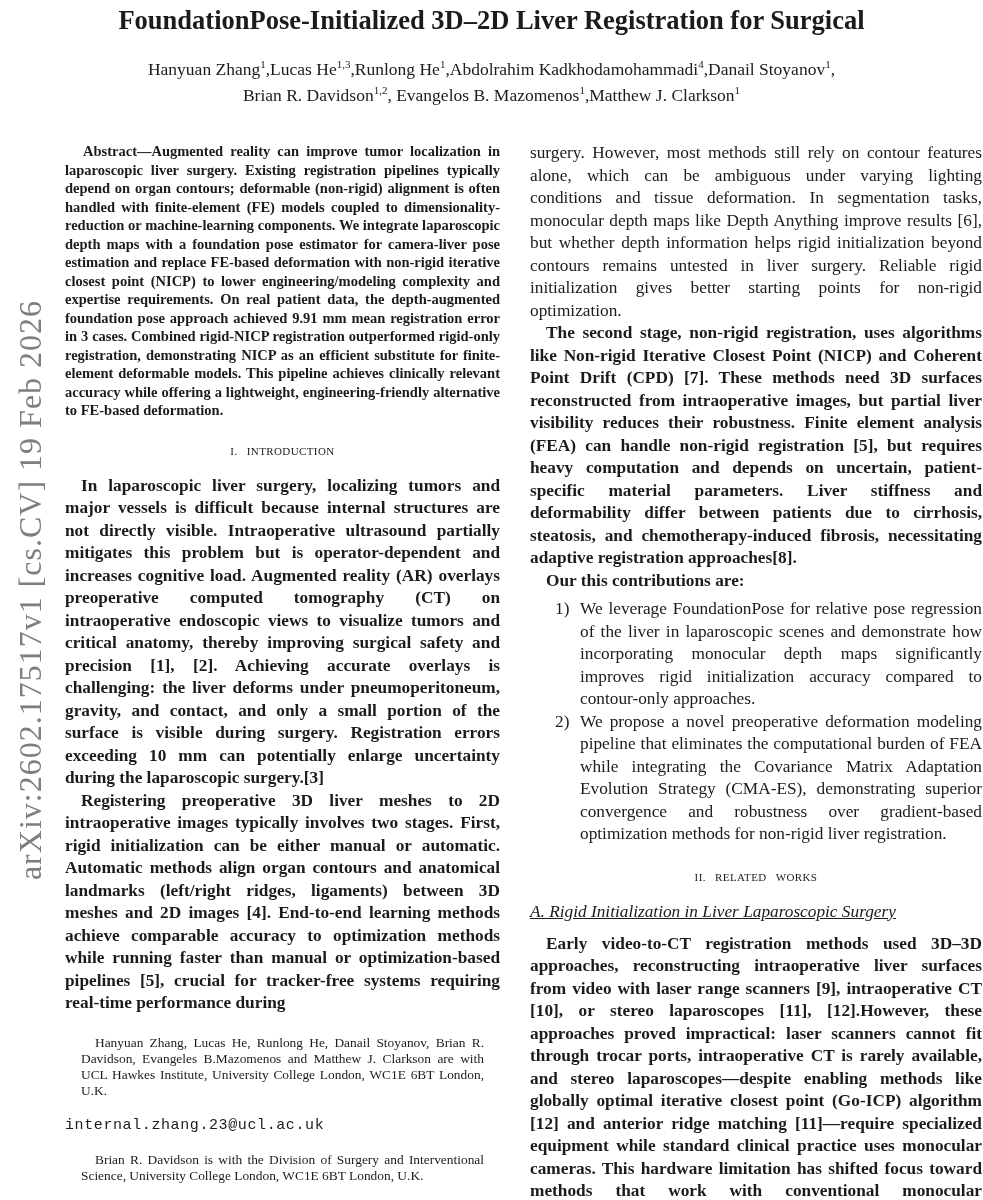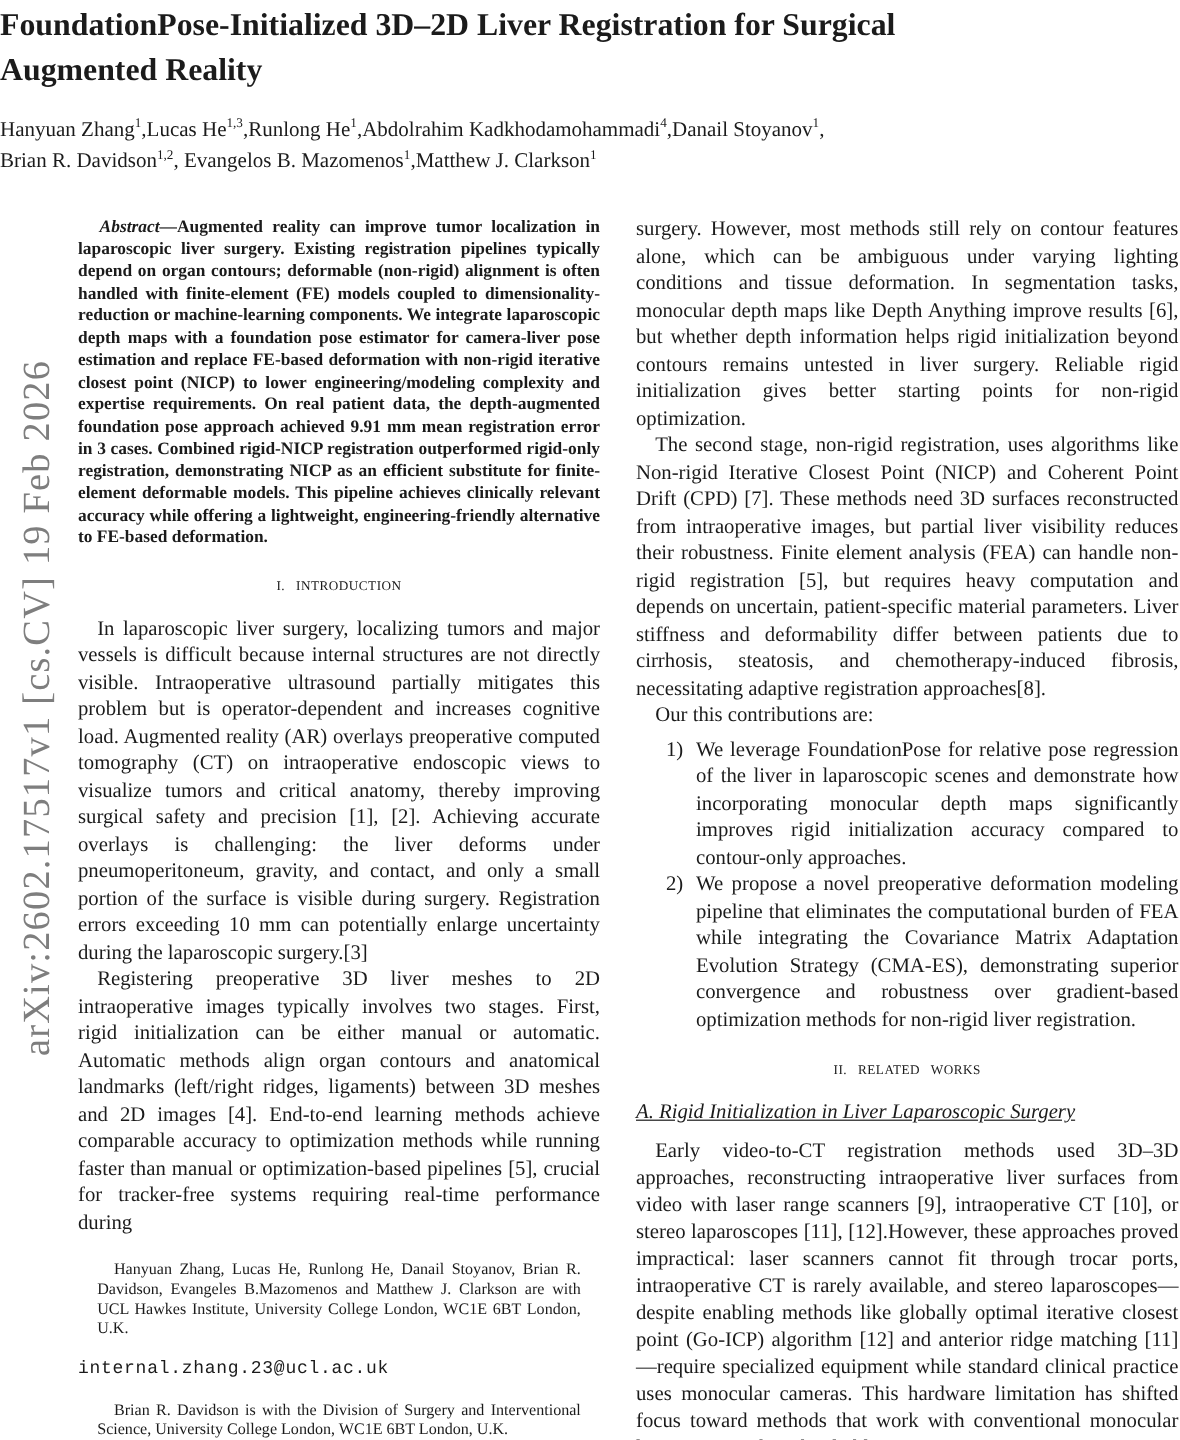--- a/index.html
+++ b/index.html
@@ -13,21 +13,21 @@
 
   
   .watermark{
     position:absolute;top:590px;left:30px;
     transform:translate(-50%,-50%) rotate(-90deg);
     white-space:nowrap;
     font-size:32px;color:#7e7e7e;letter-spacing:1px;
   }
 
   
-  .header{}
+  .header{text-align:center;}
   .title{
     margin:0;padding-top:1px;
     font-size:26.5px;font-weight:bold;line-height:38px;
   }
   .authors{
     margin-top:17px;
     font-size:17.5px;line-height:26px;
   }
   .authors sup{font-size:11px;line-height:0;}
 
@@ -40,39 +40,39 @@
   }
   .col{text-align:justify;}
   .col.left{width:435px;}
   .col.right{width:452px;}
 
   
   .abstract{
     font-size:14.5px;font-weight:bold;line-height:18.5px;
     text-indent:18px;margin:0;
   }
-  .abstract .abs-label{font-style:italic;}
+  .abstract .abs-label{}
 
   
   h2.sect{
     font-weight:normal;font-size:11px;
     text-align:center;letter-spacing:0.4px;word-spacing:6px;
     margin:20px 0 13px 0;line-height:22px;
   }
   h3.subsect{
     font-weight:normal;font-style:italic;font-size:17.3px;
     margin:4px 0 10px 0;line-height:22px;text-align:left;text-decoration:underline;
   }
 
   
   p.body{
     font-size:17.3px;line-height:22.5px;margin:0;
     hyphens:auto;
   }
-  p.body.indent{text-indent:16px;}
+  p.body.indent{text-indent:16px;font-weight:bold;}
 
   
   .contrib-list{margin:6px 0 6px 0;}
   .li-row{display:flex;font-size:17.3px;line-height:22.5px;}
   .li-row .marker{margin-left:25px;width:25px;flex-shrink:0;}
   .li-row .li-text{flex:1;text-align:justify;hyphens:auto;}
 
   
   .footnotes{
     margin-top:20px;
@@ -88,21 +88,20 @@
 </head>
 <body>
 
 <div class="page">
 
   <div class="watermark">arXiv:2602.17517v1  [cs.CV]  19 Feb 2026</div>
 
   <div class="header">
     <h1 class="title">
       <span>FoundationPose-Initialized 3D–2D Liver Registration for Surgical</span><br>
-      <span>Augmented Reality</span>
     </h1>
     <div class="authors">
       <div><span>Hanyuan Zhang</span><sup>1</sup><span>,Lucas He</span><sup>1,3</sup><span>,Runlong He</span><sup>1</sup><span>,Abdolrahim Kadkhodamohammadi</span><sup>4</sup><span>,Danail Stoyanov</span><sup>1</sup><span>,</span>
       </div>
       <div><span>Brian R. Davidson</span><sup>1,2</sup><span>, Evangelos B. Mazomenos</span><sup>1</sup><span>,Matthew J. Clarkson</span><sup>1</sup>
       </div>
     </div>
   </div>
 
   <div class="columns">

